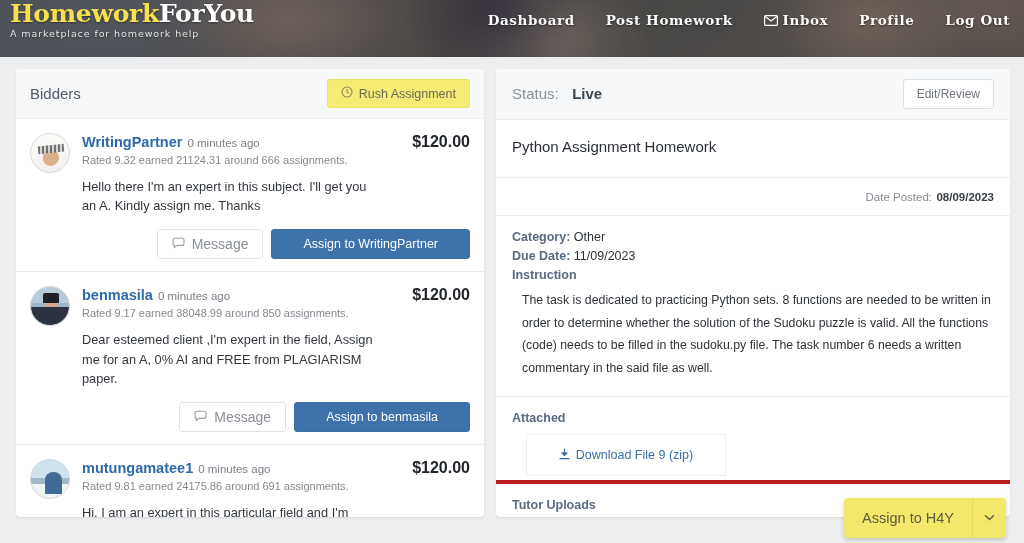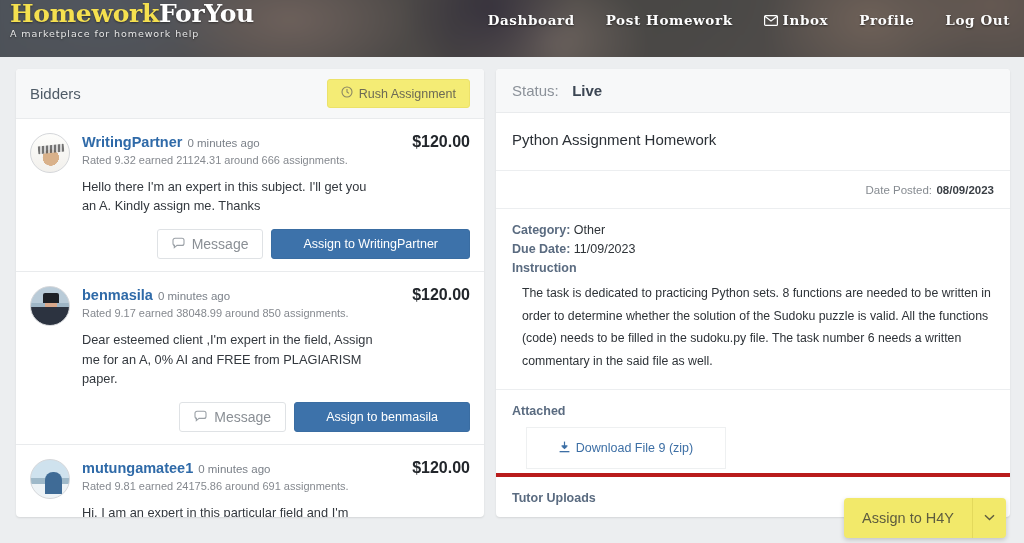--- a/index.html
+++ b/index.html
@@ -409,20 +409,21 @@
 
   </div>
 
   <div class="card col-right">
 
     <div class="status-head">
       <div>
         <span class="status-label">Status:</span>
         <span class="status-value">Live</span>
       </div>
+      <button class="btn-edit">Edit/Review</button>
     </div>
 
     <div class="hw-title">Python Assignment Homework</div>
 
     <div class="date-row">
       <span class="date-label">Date Posted:</span>
       <span class="date-value">08/09/2023</span>
     </div>
 
     <div class="detail-block">

